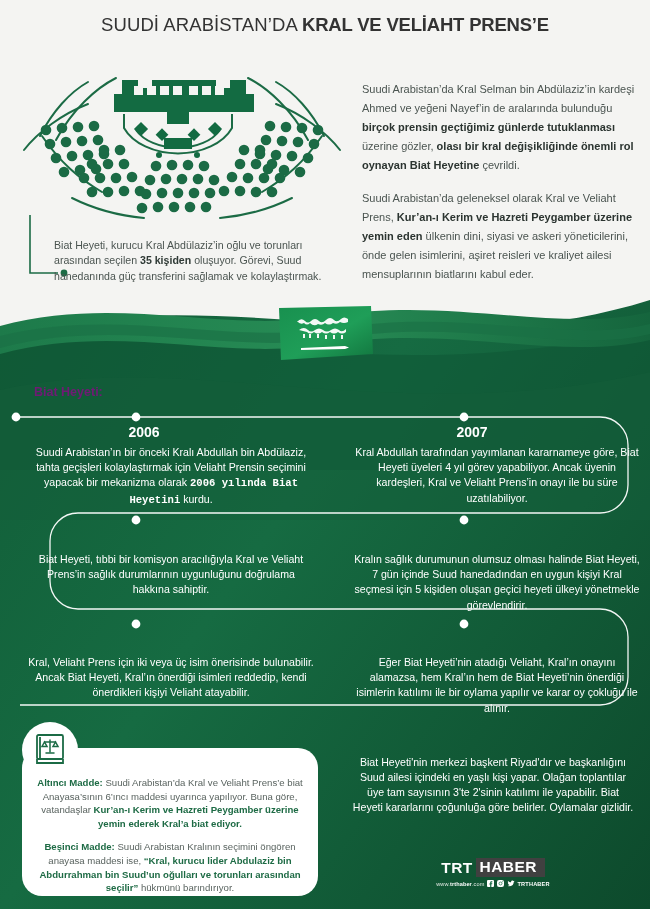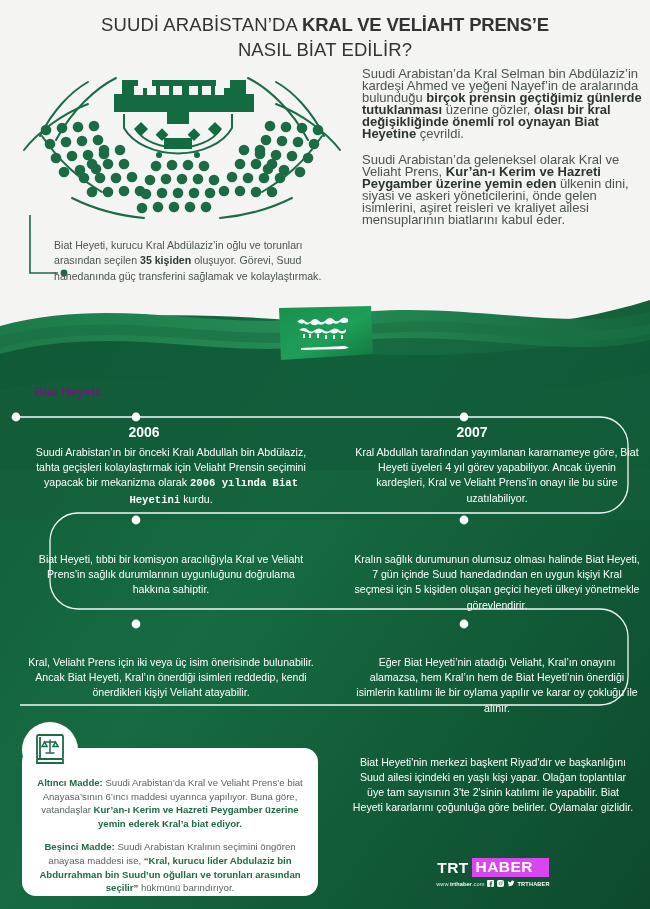--- a/index.html
+++ b/index.html
@@ -50,24 +50,24 @@
   .caption-text {
     position: absolute; left: 32px; top: 23px; width: 268px;
     color: #4a5450;
     font-size: 10.6px;
     line-height: 15.4px;
   }
   .caption-text b { color: #2f3a36; font-weight: bold; }
 
   
   .intro {
-    position: absolute; left: 362px; top: 68px; width: 282px;
+    position: absolute; left: 362px; top: 80px; width: 282px;
     color: #4a5450;
-    font-size: 13px;
-    line-height: 12px;
+    font-size: 11px;
+    line-height: 19px;
   }
   .intro p { margin-bottom: 14px; }
   .intro b { color: #2b3430; font-weight: bold; }
 
   
   .green-body {
     position: absolute; left: 0; top: 0; width: 650px; height: 909px;
     z-index: 1;
   }
 
@@ -111,21 +111,21 @@
     text-align: center;
     z-index: 6;
   }
   .tl-box b { font-weight: bold; font-family: Liberation Mono, monospace; }
 
   
   .law-card {
     position: absolute; left: 22px; top: 748px;
     width: 296px; height: 148px;
     background: #ffffff;
-    border-radius: 14px;
+    border-radius: 20px;
     z-index: 6;
   }
   .law-icon-circle {
     position: absolute; left: 22px; top: 722px;
     width: 56px; height: 56px;
     background: #ffffff;
     border-radius: 50%;
     z-index: 7;
     display: flex; align-items: center; justify-content: center;
   }
@@ -157,23 +157,23 @@
     text-align: center;
   }
   .logo-main {
     display: inline-flex; align-items: center; gap: 3px;
   }
   .logo-trt {
     color: #ffffff; font-weight: bold; font-size: 15.5px;
     letter-spacing: 0.4px;
   }
   .logo-haber {
-    background: #d946ef; color: #ffffff;
+    background: #404040; color: #ffffff;
     font-weight: bold; font-size: 15.5px;
-    padding: 0px 16px 1px 4px;
+    padding: 0px 8px 1px 4px;
     letter-spacing: 0.4px;
   }
   .logo-sub {
     margin-top: 3px;
     display: flex; align-items: center; justify-content: center; gap: 3px;
     font-size: 5.6px; color: #e2eae4;
   }
   .logo-sub .site { letter-spacing: 0.1px; }
   .logo-sub .site b { font-weight: bold; color: #ffffff; }
   .soc {
@@ -207,21 +207,20 @@
       <path d="M0 0 L650 0 L650 300 C 420 372, 230 276, 0 336 Z" fill="#f4f4f2"></path>
     </svg>
   </div>
 
   <div class="top-area" style="background:transparent;">
 
     <div class="title-wrap">
       <div class="title-line">
         <span>SUUDİ ARABİSTAN’DA </span><span class="b">KRAL VE VELİAHT PRENS’E</span>
       </div>
-      <div class="title-line">NASIL BİAT EDİLİR?</div>
     </div>
 
     <div class="assembly">
       <svg width="340" height="150" viewBox="0 0 340 150">
         <g stroke="#1b6b45" stroke-width="2" fill="none" stroke-linecap="round">
           <path d="M76 8 C 58 18, 40 38, 28 62"></path>
           <path d="M104 4 C 84 14, 60 36, 44 66"></path>
           <path d="M12 76 C 26 58, 50 40, 76 30"></path>
           <path d="M264 8 C 282 18, 300 38, 312 62"></path>
           <path d="M236 4 C 256 14, 280 36, 296 66"></path>

